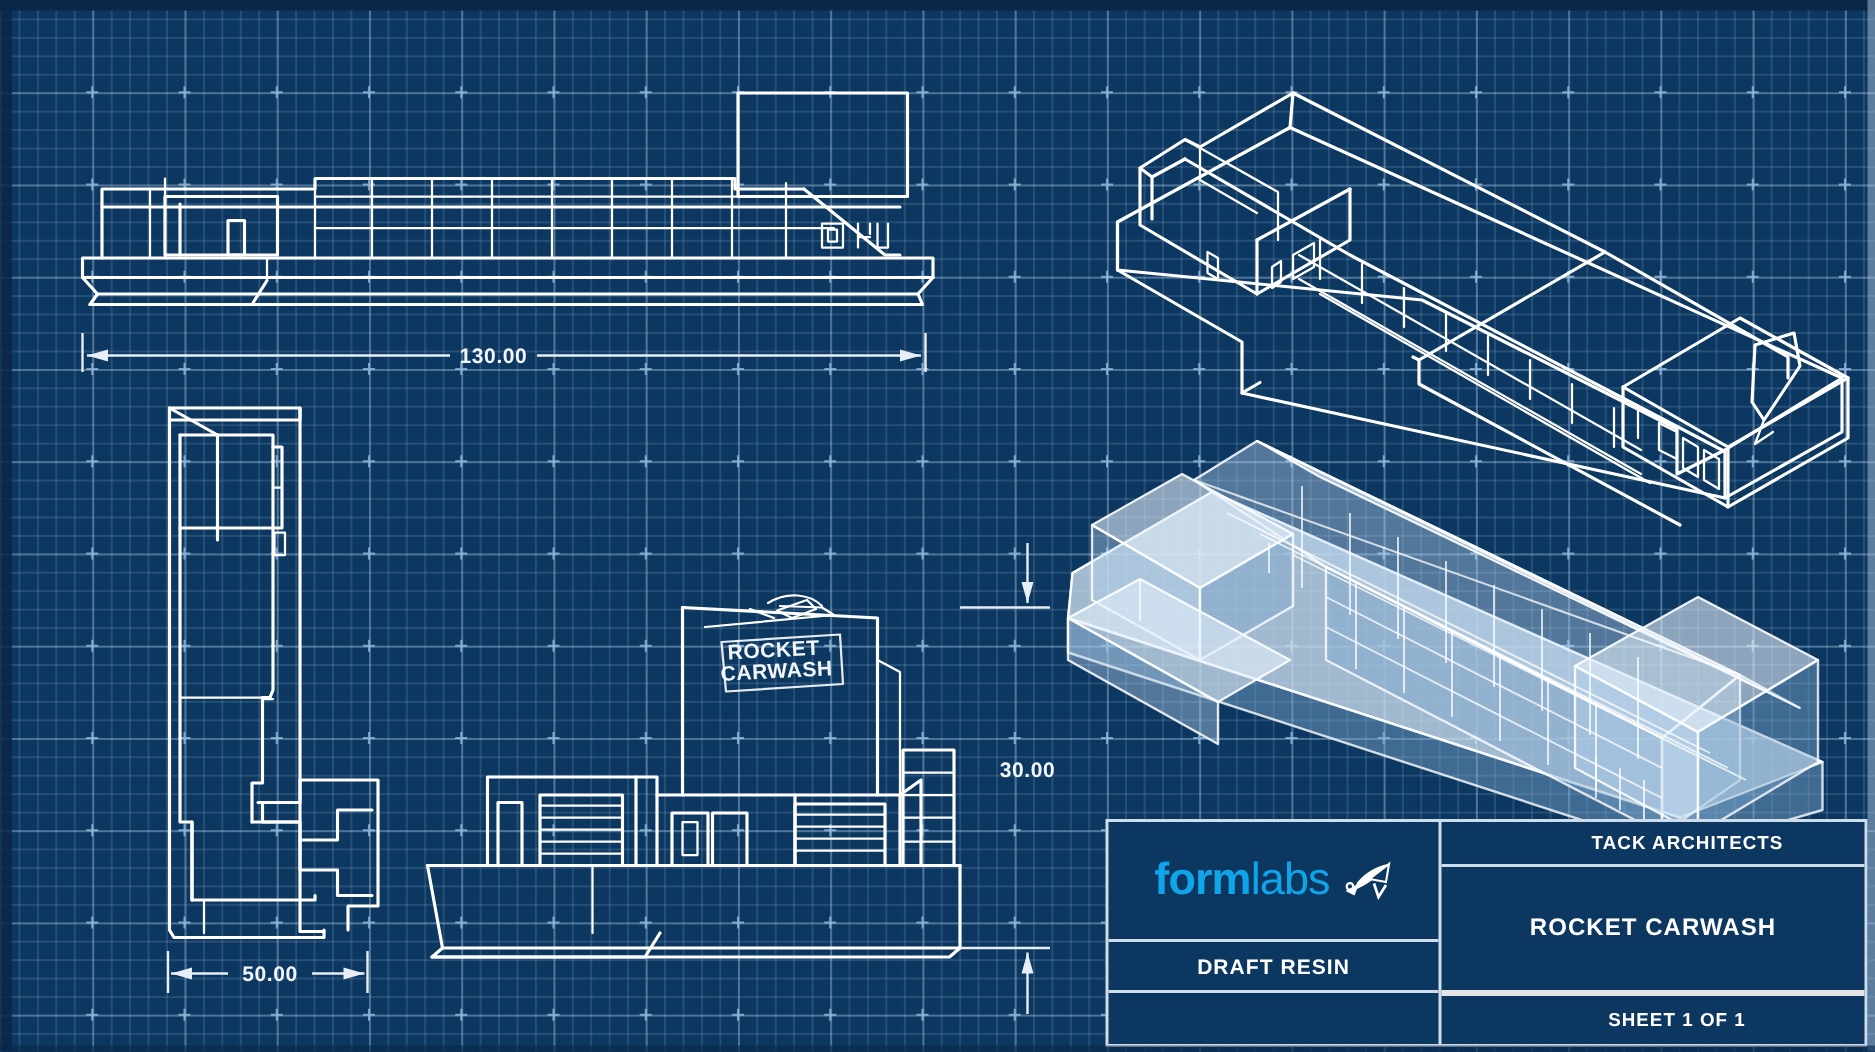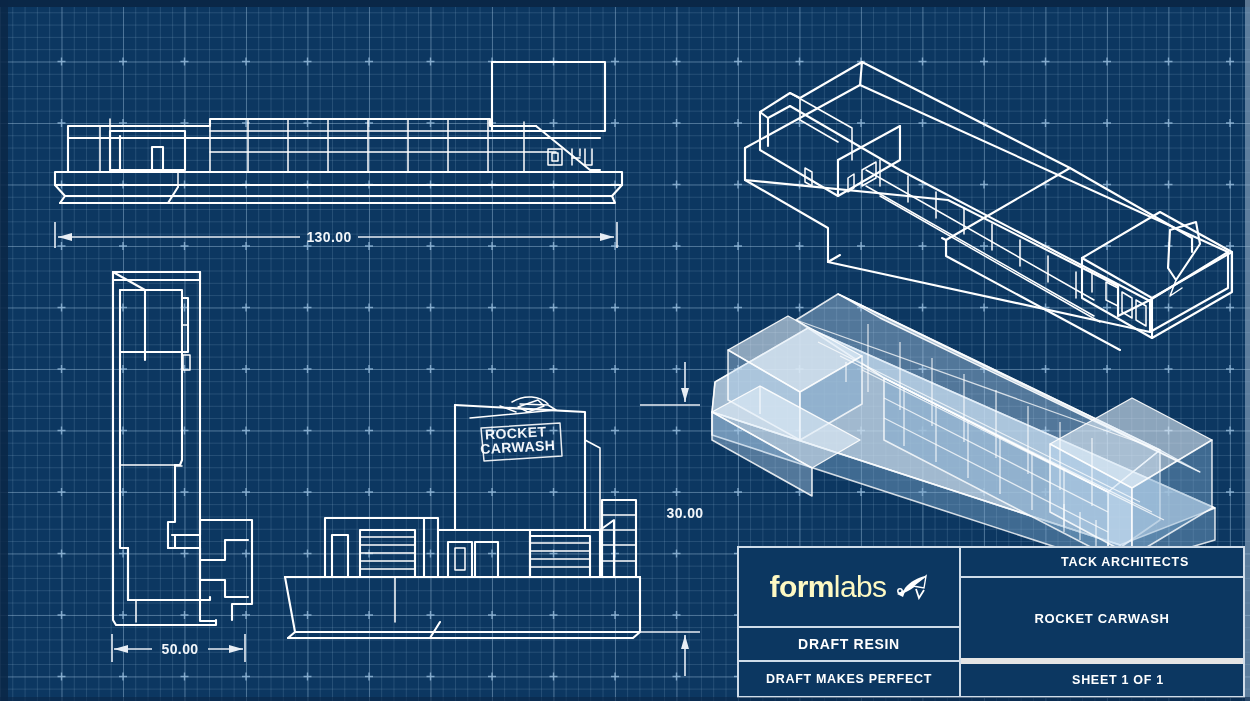--- a/index.html
+++ b/index.html
@@ -58,24 +58,24 @@
     display:flex;align-items:center;justify-content:center;
     color:#ffffff;text-align:center;
     font-family:"Liberation Sans",sans-serif;
     font-weight:700;letter-spacing:.7px;
     box-sizing:border-box;
   }
   #tb-logo-cell{height:80px;border-bottom:2px solid #cfdce9;gap:8px;}
   #tb-resin{height:34px;border-bottom:2px solid #cfdce9;font-size:14px;}
   #tb-tagline{flex:1;font-size:12.5px;}
   #tb-firm{height:30px;border-bottom:2px solid #cfdce9;font-size:12.5px;padding-left:46px;}
-  #tb-project{flex:1;border-bottom:6px solid #e5e5e5;font-size:13px;}
+  #tb-project{flex:1;border-bottom:4px solid #e5e5e5;font-size:16px;}
   #tb-sheet{height:32px;font-size:12.5px;margin-left:32px;}
 
-  .logo-word{font-size:30px;font-weight:400;color:#fef9c3;letter-spacing:-0.6px;line-height:1;}
+  .logo-word{font-size:30px;font-weight:400;color:#0ea5e9;letter-spacing:-0.6px;line-height:1;}
   .logo-word b{font-weight:700;}
   .logo-mark{display:inline-block;width:34px;height:26px;}
 </style>
 </head>
 <body>
 
 <div id="sheet">
 
   <svg class="draw" id="ticks">
     <g id="tickgroup" stroke="#9ec3e3" stroke-opacity="0.75" stroke-width="1.4">
@@ -548,21 +548,20 @@
             <path d="M19 12 L32 2 L30 14 Z" fill="#0c3761" stroke="#ffffff" stroke-width="1.4"></path>
             <path d="M12 15 L3 20 L9 23 Z" fill="#ffffff"></path>
             <circle cx="6" cy="17" r="2.2" fill="none" stroke="#ffffff" stroke-width="1.5"></circle>
             <path d="M22 15 L25 24 L30 16" fill="none" stroke="#ffffff" stroke-width="1.8"></path>
           </svg>
         </span>
       </div>
 
       <div id="tb-resin" class="tb-cell">DRAFT RESIN</div>
 
-      <div id="tb-tagline" class="tb-cell">DRAFT MAKES PERFECT</div>
     </div>
 
     <div id="tb-right">
       <div id="tb-firm" class="tb-cell">TACK ARCHITECTS</div>
       <div id="tb-project" class="tb-cell">ROCKET CARWASH</div>
       <div id="tb-sheet" class="tb-cell">SHEET 1 OF 1</div>
     </div>
   </div>
 
   <div id="edge-top"></div>

